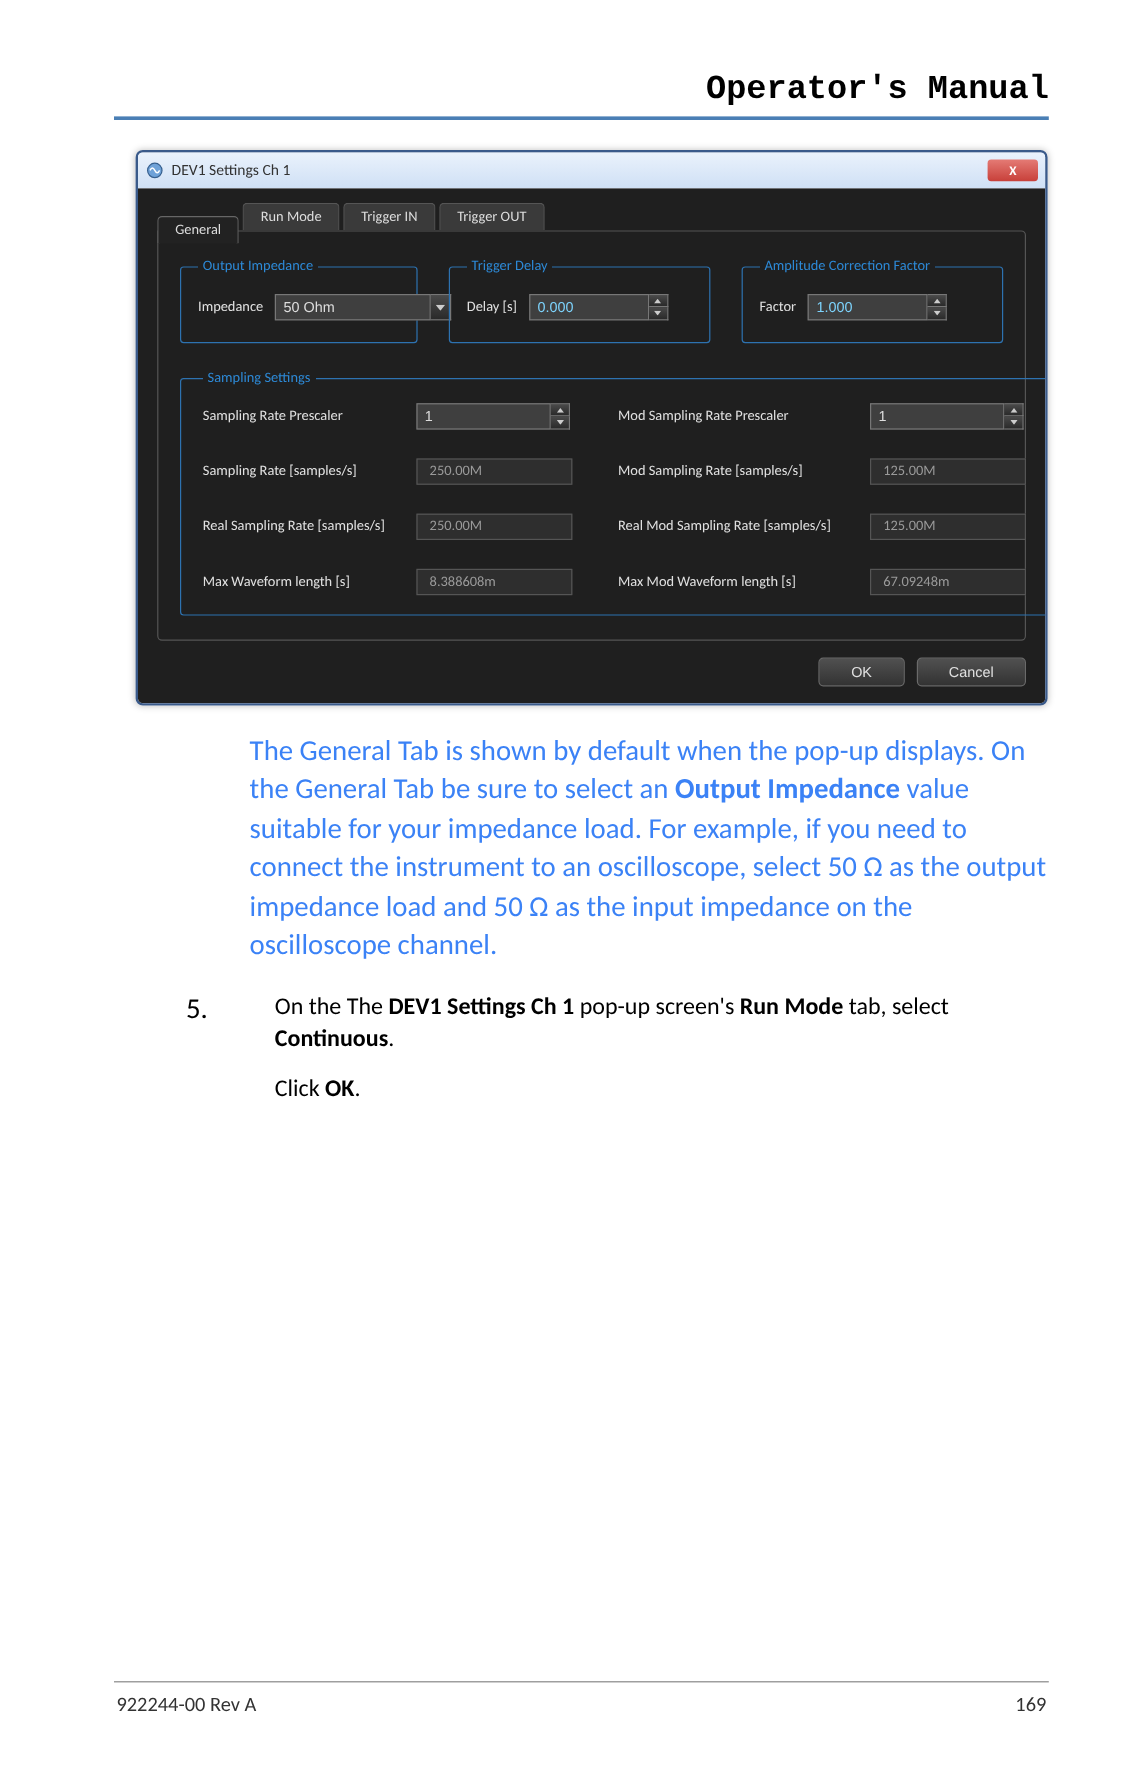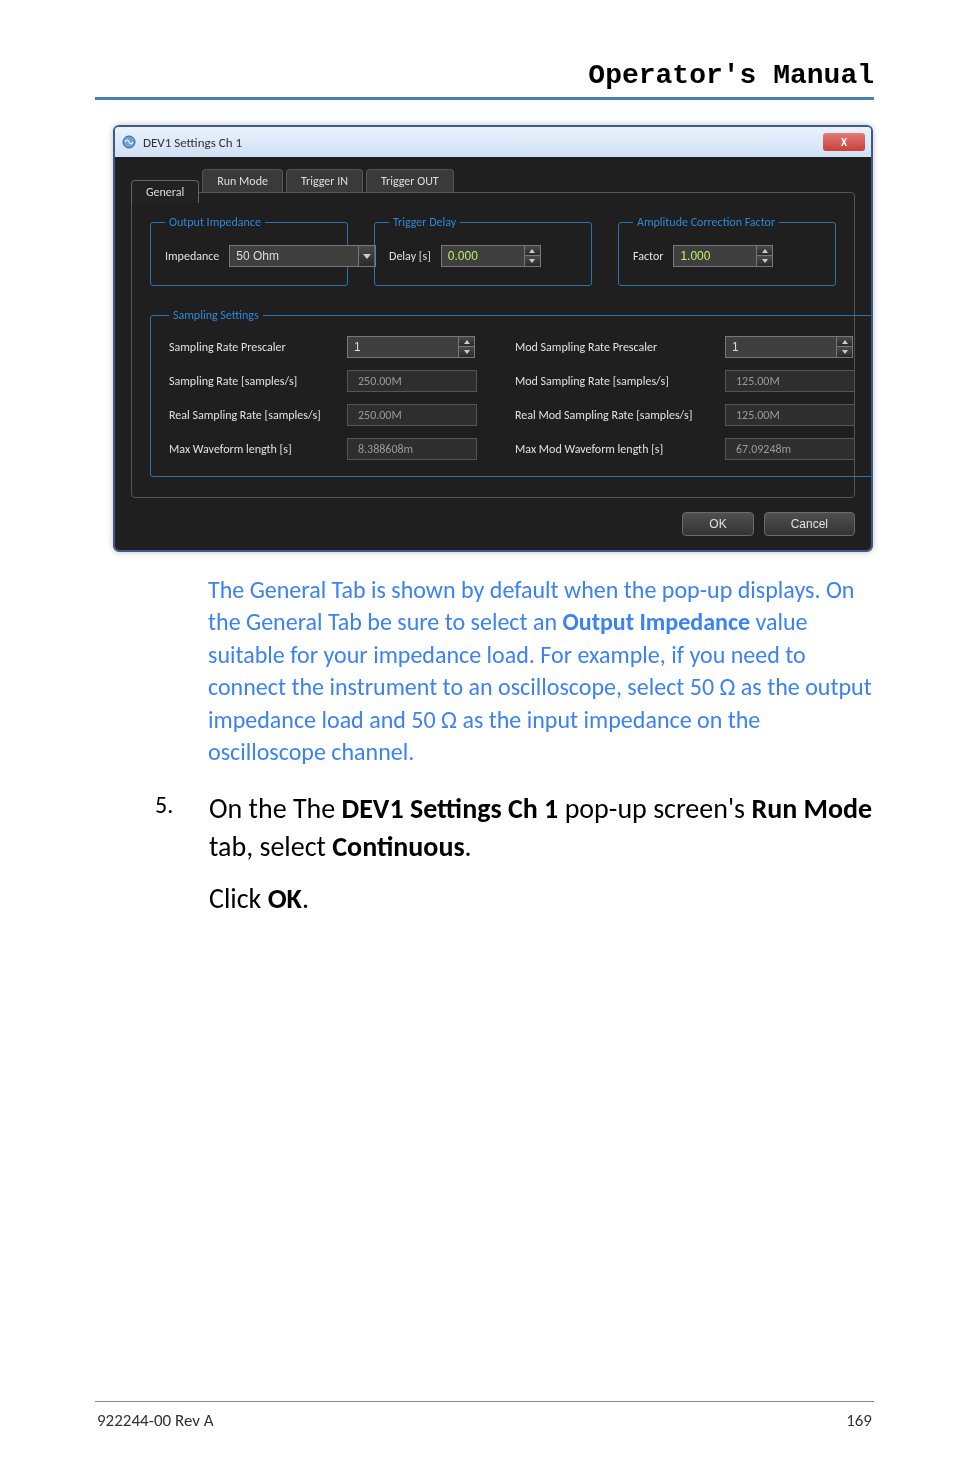--- a/index.html
+++ b/index.html
@@ -27,38 +27,38 @@
   fieldset.fg.narrow { flex: 0 0 198px; }
   fieldset.fg legend { color: #2d89d6; font-size: 12px; padding: 0 4px; }
   .field-row { display: flex; align-items: center; gap: 10px; }
   .label { color: #e0e0e0; font-size: 12px; white-space: nowrap; }
   .label-left { width: auto; }
   .combo { display: flex; align-items: center; }
   .combo-input { width: 130px; height: 22px; background: #3f3f3f; border: 1px solid #777; color: #ddd; font-size: 12px; padding: 0 6px; }
   .combo-btn { width: 17px; height: 22px; background: linear-gradient(#4a4a4a, #2a2a2a); border: 1px solid #777; border-left: none; display: flex; align-items: center; justify-content: center; }
   .combo-btn svg { display: block; }
   .spinner { display: flex; }
-  .spinner-input { width: 84px; height: 22px; background: #3f3f3f; border: 1px solid #777; color: #bef264; font-size: 12px; padding: 0 6px; }
+  .spinner-input { width: 100px; height: 22px; background: #3f3f3f; border: 1px solid #777; color: #7dd3fc; font-size: 12px; padding: 0 6px; }
   .spinner-btns { display: flex; flex-direction: column; width: 16px; }
   .spin-btn { height: 11px; background: linear-gradient(#4a4a4a, #2a2a2a); border: 1px solid #777; border-left: none; display: flex; align-items: center; justify-content: center; }
   .spin-btn + .spin-btn { border-top: none; }
 
   fieldset.sampling { margin-top: 22px; border: 1px solid #2d72b0; border-radius: 3px; padding: 14px 18px 16px 18px; }
   fieldset.sampling legend { color: #2d89d6; font-size: 12px; padding: 0 4px; }
-  .sampling-grid { display: grid; grid-template-columns: 178px 130px 38px 210px 130px; row-gap: 12px; align-items: center; }
+  .sampling-grid { display: grid; grid-template-columns: 178px 130px 38px 210px 130px; row-gap: 24px; align-items: center; }
   .rd { height: 22px; background: #2e2e2e; border: 1px solid #555; color: #9a9a9a; font-size: 12px; padding: 0 10px; display: flex; align-items: center; }
 
   .btn-row { display: flex; justify-content: flex-end; gap: 10px; margin-top: 14px; }
   .btn { background: linear-gradient(#505050, #333); color: #e0e0e0; border: 1px solid #6a6a6a; border-radius: 4px; font-size: 12px; padding: 4px 26px; }
 
   .body-text { font-size: 24px; line-height: 1.35; color: #3b82f6; }
   .para1 { margin: 22px 0 0 113px; }
   .step5 { display:flex; margin: 22px 0 0 60px; }
   .step5 .num { width: 54px; font-size: 24px; }
-  .step5 .txt { flex:1; font-size: 28px; line-height:1.35; }
+  .step5 .txt { flex:1; font-size: 20px; line-height:1.35;margin-left:20px; }
   .step5 .sub { margin-top: 14px; }
 
   .footer { margin-top: auto; }
   .footrule { height: 1px; background: #888; margin-bottom: 8px; }
   .footrow { display: flex; justify-content: space-between; font-size: 17px; color: #333; padding: 0 2px 4px 2px; }
 </style>
 </head>
 <body>
 
 <div class="page">

